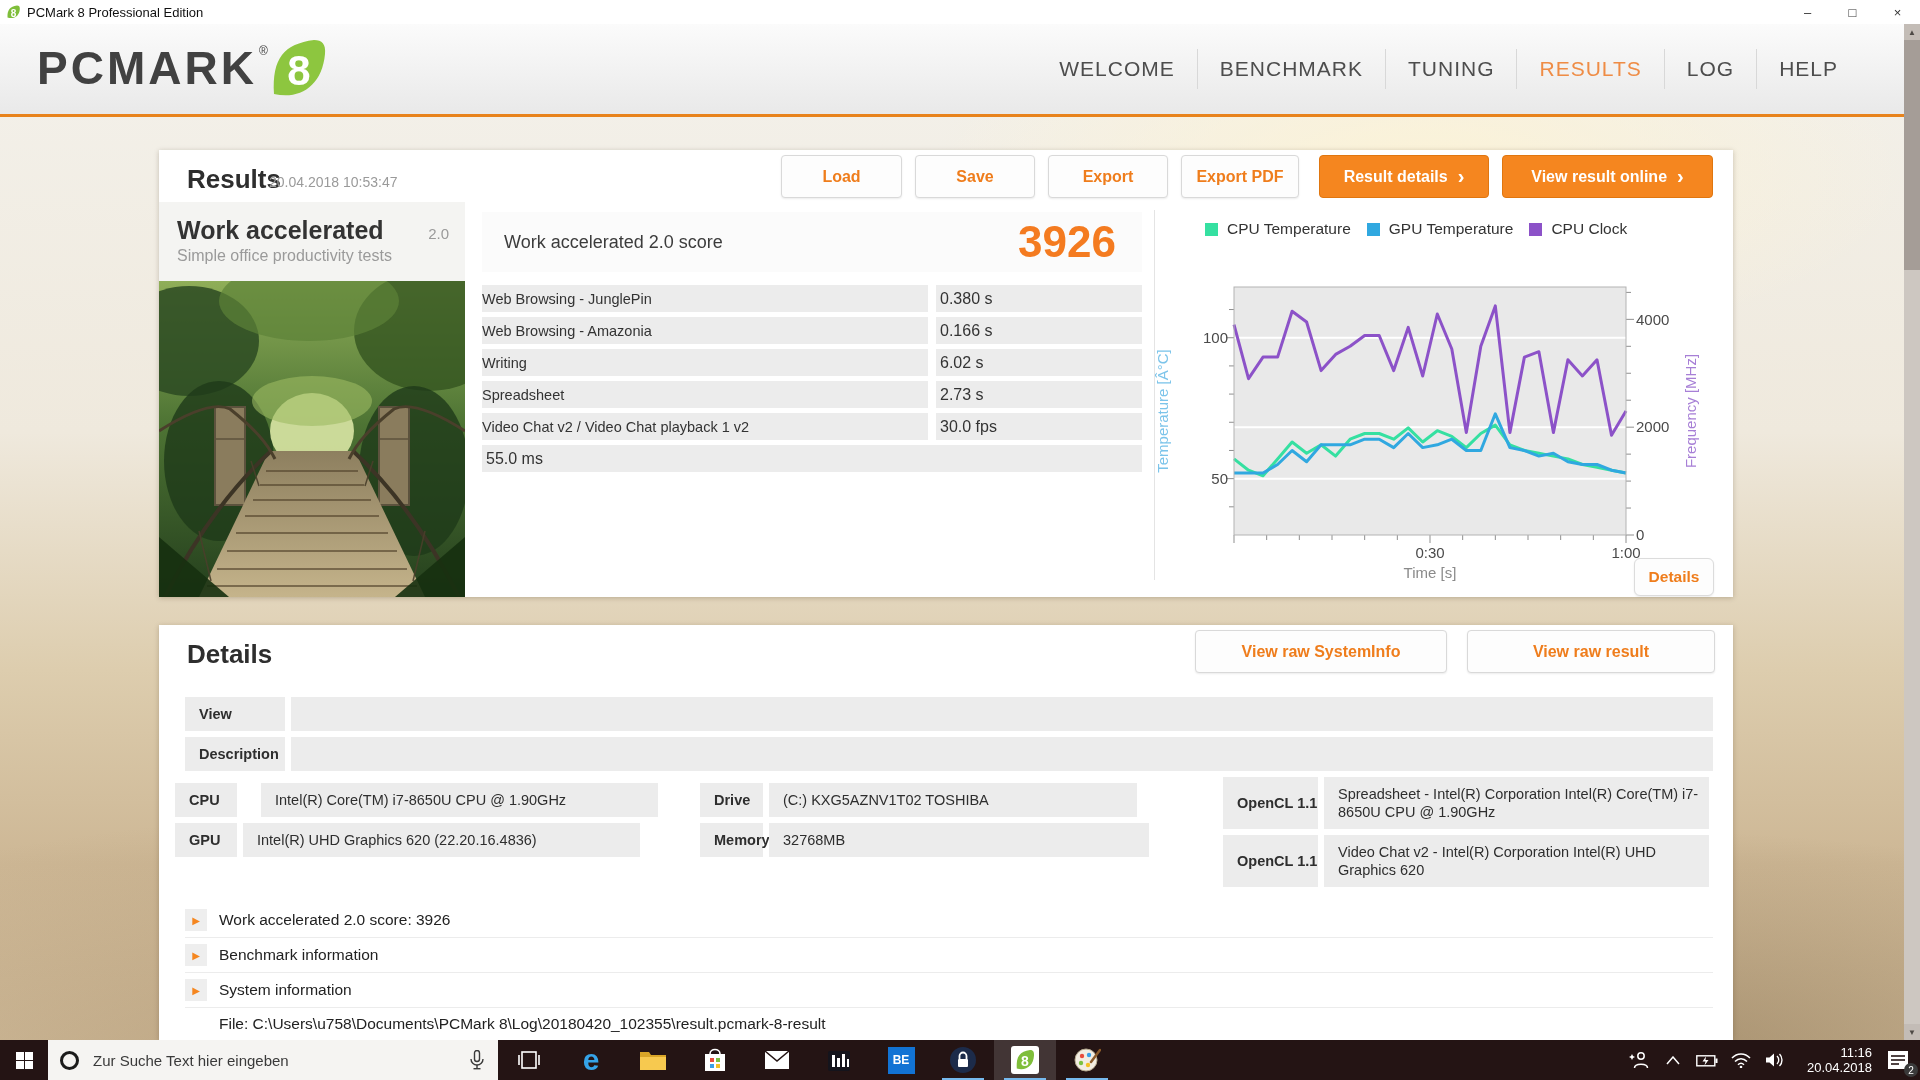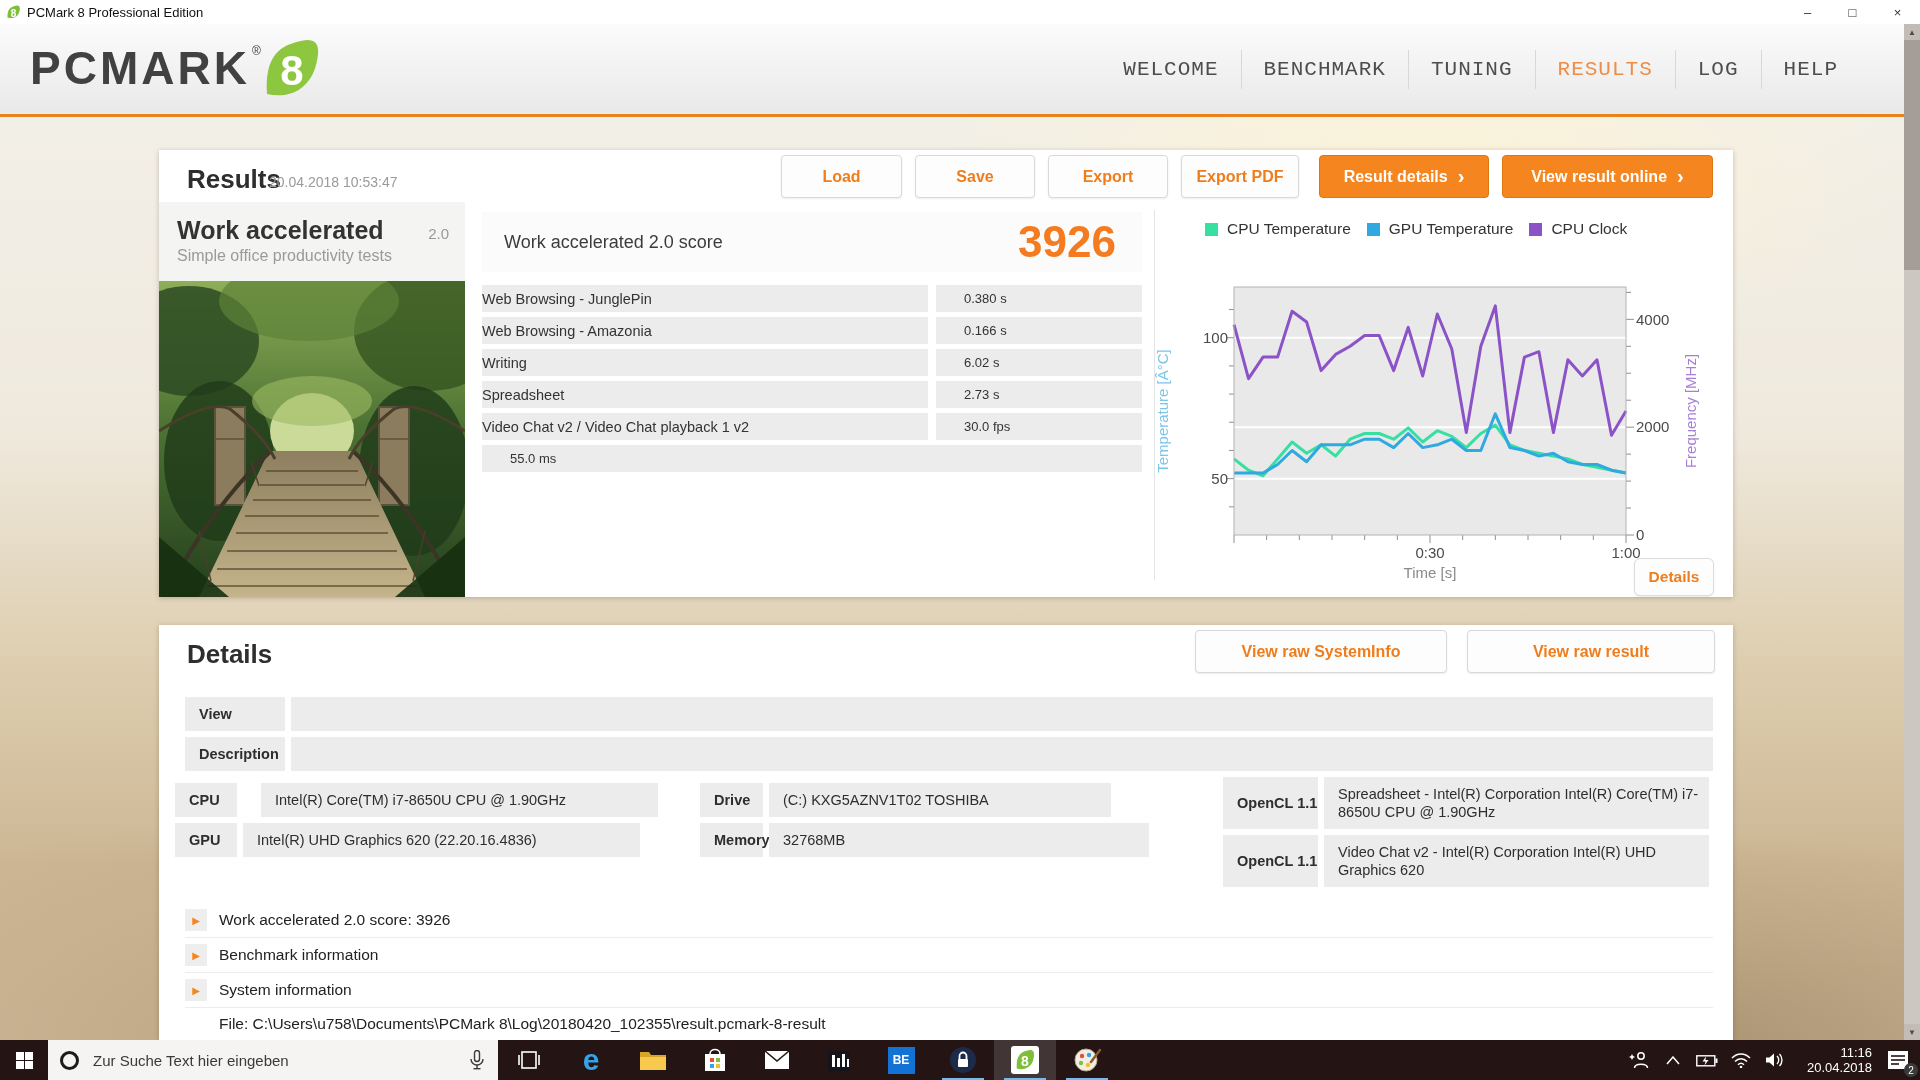--- a/index.html
+++ b/index.html
@@ -12,26 +12,26 @@
       radial-gradient(ellipse 1200px 380px at 85% 98%, rgba(120,95,60,0.5) 0%, rgba(120,95,60,0) 60%),
       linear-gradient(to bottom, #f4f2ec 0%, #efe9dd 40%, #ddcdae 62%, #cdb795 80%, #d6c2a2 100%);
   }
   
   .titlebar { position:absolute; left:0; top:0; width:1920px; height:24px; background:#ffffff; display:flex; align-items:center; z-index:50; }
   .titlebar .appicon { margin:0 6px 0 6px; }
   .titlebar .title { font-size:13px; color:#111; }
   .win-controls { margin-left:auto; display:flex; height:24px; }
   .win-btn { width:45px; height:24px; display:flex; align-items:center; justify-content:center; font-size:13px; color:#333; cursor:default; }
   
-  .navbar { position:absolute; left:0; top:24px; width:1920px; height:93px; background:linear-gradient(#fbfbfb,#e9e9e9); border-bottom:3px solid #e8831c; display:flex; align-items:center; z-index:40; }
+  .navbar { position:absolute; left:0; top:24px; width:1920px; height:93px; background:linear-gradient(#fbfbfb,#e9e9e9); border-bottom:3px solid #e8831c; display:flex; align-items:center; z-index:40;padding-left:7px; }
   .logo { display:flex; align-items:flex-start; margin-left:30px; }
   .logo-text { font-size:46px; font-weight:bold; color:#414141; letter-spacing:3px; line-height:60px; }
   .logo-reg { font-size:12px; color:#414141; margin:6px 2px 0 2px; }
   .navmenu { margin-left:auto; margin-right:60px; display:flex; align-items:center; height:48px; }
-  .navitem { font-size:21px; color:#4d4d4d; letter-spacing:1px; padding:8px 22px; border-left:1px solid #d8d8d8; cursor:pointer;font-family:Liberation Mono, monospace; }
+  .navitem { font-size:21px; color:#4d4d4d; letter-spacing:1px; padding:8px 22px; border-left:1px solid #d8d8d8; cursor:pointer; }
   .navitem:first-child { border-left:none; }
   .navitem.active { color:#ef8c45; }
   
   .card { position:absolute; background:#ffffff; box-shadow:0 1px 5px rgba(60,45,20,0.25); }
   .results-card { left:159px; top:150px; width:1574px; height:447px; }
   .details-card { left:159px; top:625px; width:1574px; height:415px; }
   .card-h-title { position:absolute; left:28px; top:14px; font-size:26px; font-weight:bold; color:#2e2e2e; }
   .timestamp { position:absolute; left:110px; top:24px; font-size:14px; color:#9a9a9a; }
   .btn-row { position:absolute; top:5px; right:20px; display:flex; gap:13px; }
   .btn { height:43px; border-radius:4px; display:flex; align-items:center; justify-content:center; font-size:16px; font-weight:bold; cursor:pointer; }
@@ -45,21 +45,21 @@
   .work-version { margin-left:auto; font-size:15px; color:#9a9a9a; }
   .work-subtitle { padding:2px 18px 0 18px; font-size:16px; color:#9a9a9a; }
   .work-photo { position:absolute; left:0; bottom:0; width:306px; height:316px; }
   
   .score-row { position:absolute; left:323px; top:62px; width:660px; height:60px; background:#fbfbfb; display:flex; align-items:center; }
   .score-label { font-size:18px; color:#3c3c3c; padding-left:22px; }
   .score-value { margin-left:auto; padding-right:26px; font-size:44px; font-weight:bold; color:#f47b20; }
   .metrics { position:absolute; left:323px; top:135px; width:660px; display:flex; flex-direction:column; gap:5px; }
   .metric-row { display:flex; gap:8px; height:27px; }
   .metric-label { flex:0 0 446px; background:#ececec; display:flex; align-items:center; font-size:14.5px; font-weight:normal; color:#333; }
-  .metric-value { flex:1; background:#ececec; display:flex; align-items:center; padding-left:28px; font-size:13px; color:#333; }
+  .metric-value { flex:1; background:#ececec; display:flex; align-items:center; padding-left:4px; font-size:16px; color:#333; }
   .v-divider { position:absolute; left:995px; top:60px; width:1px; height:370px; background:#e4e4e4; }
   
   .legend { position:absolute; left:1046px; top:70px; display:flex; gap:16px; align-items:center; }
   .legend-item { display:flex; align-items:center; gap:9px; font-size:15.5px; color:#333; }
   .sw { width:13px; height:13px; display:inline-block; }
   #chart-svg { position:absolute; left:991px; top:110px; }
   .plot-bg { fill:#e9e9e9; }
   .plot-frame { fill:none; stroke:#b3b3b3; stroke-width:1; }
   .tick-label { font-size:15px; fill:#4a4a4a; font-family:"Liberation Sans",sans-serif; }
   .axis-label { font-size:15px; font-family:"Liberation Sans",sans-serif; }
@@ -333,21 +333,21 @@
   <div class="kvrow" style="left:16px; top:158px;gap:24px;">
     <div class="cell lbl" style="width:62px; height:34px;">CPU</div>
     <div class="cell" style="width:397px; height:34px;">Intel(R) Core(TM) i7-8650U CPU @ 1.90GHz</div>
   </div>
   <div class="kvrow" style="left:16px; top:198px;">
     <div class="cell lbl" style="width:62px; height:34px;">GPU</div>
     <div class="cell" style="width:397px; height:34px;">Intel(R) UHD Graphics 620 (22.20.16.4836)</div>
   </div>
   <div class="kvrow" style="left:541px; top:158px;">
     <div class="cell lbl" style="width:63px; height:34px;">Drive</div>
-    <div class="cell" style="width:342px; height:34px;">(C:) KXG5AZNV1T02 TOSHIBA</div>
+    <div class="cell" style="width:368px; height:34px;">(C:) KXG5AZNV1T02 TOSHIBA</div>
   </div>
   <div class="kvrow" style="left:541px; top:198px;">
     <div class="cell lbl" style="width:63px; height:34px;">Memory</div>
     <div class="cell" style="width:380px; height:34px;">32768MB</div>
   </div>
   <div class="kvrow" style="left:1064px; top:152px;">
     <div class="cell lbl" style="width:95px; height:52px;">OpenCL 1.1</div>
     <div class="cell" style="width:385px; height:52px; line-height:1.25; padding-right:8px;">Spreadsheet - Intel(R) Corporation Intel(R) Core(TM) i7-8650U CPU @ 1.90GHz</div>
   </div>
   <div class="kvrow" style="left:1064px; top:210px;">

